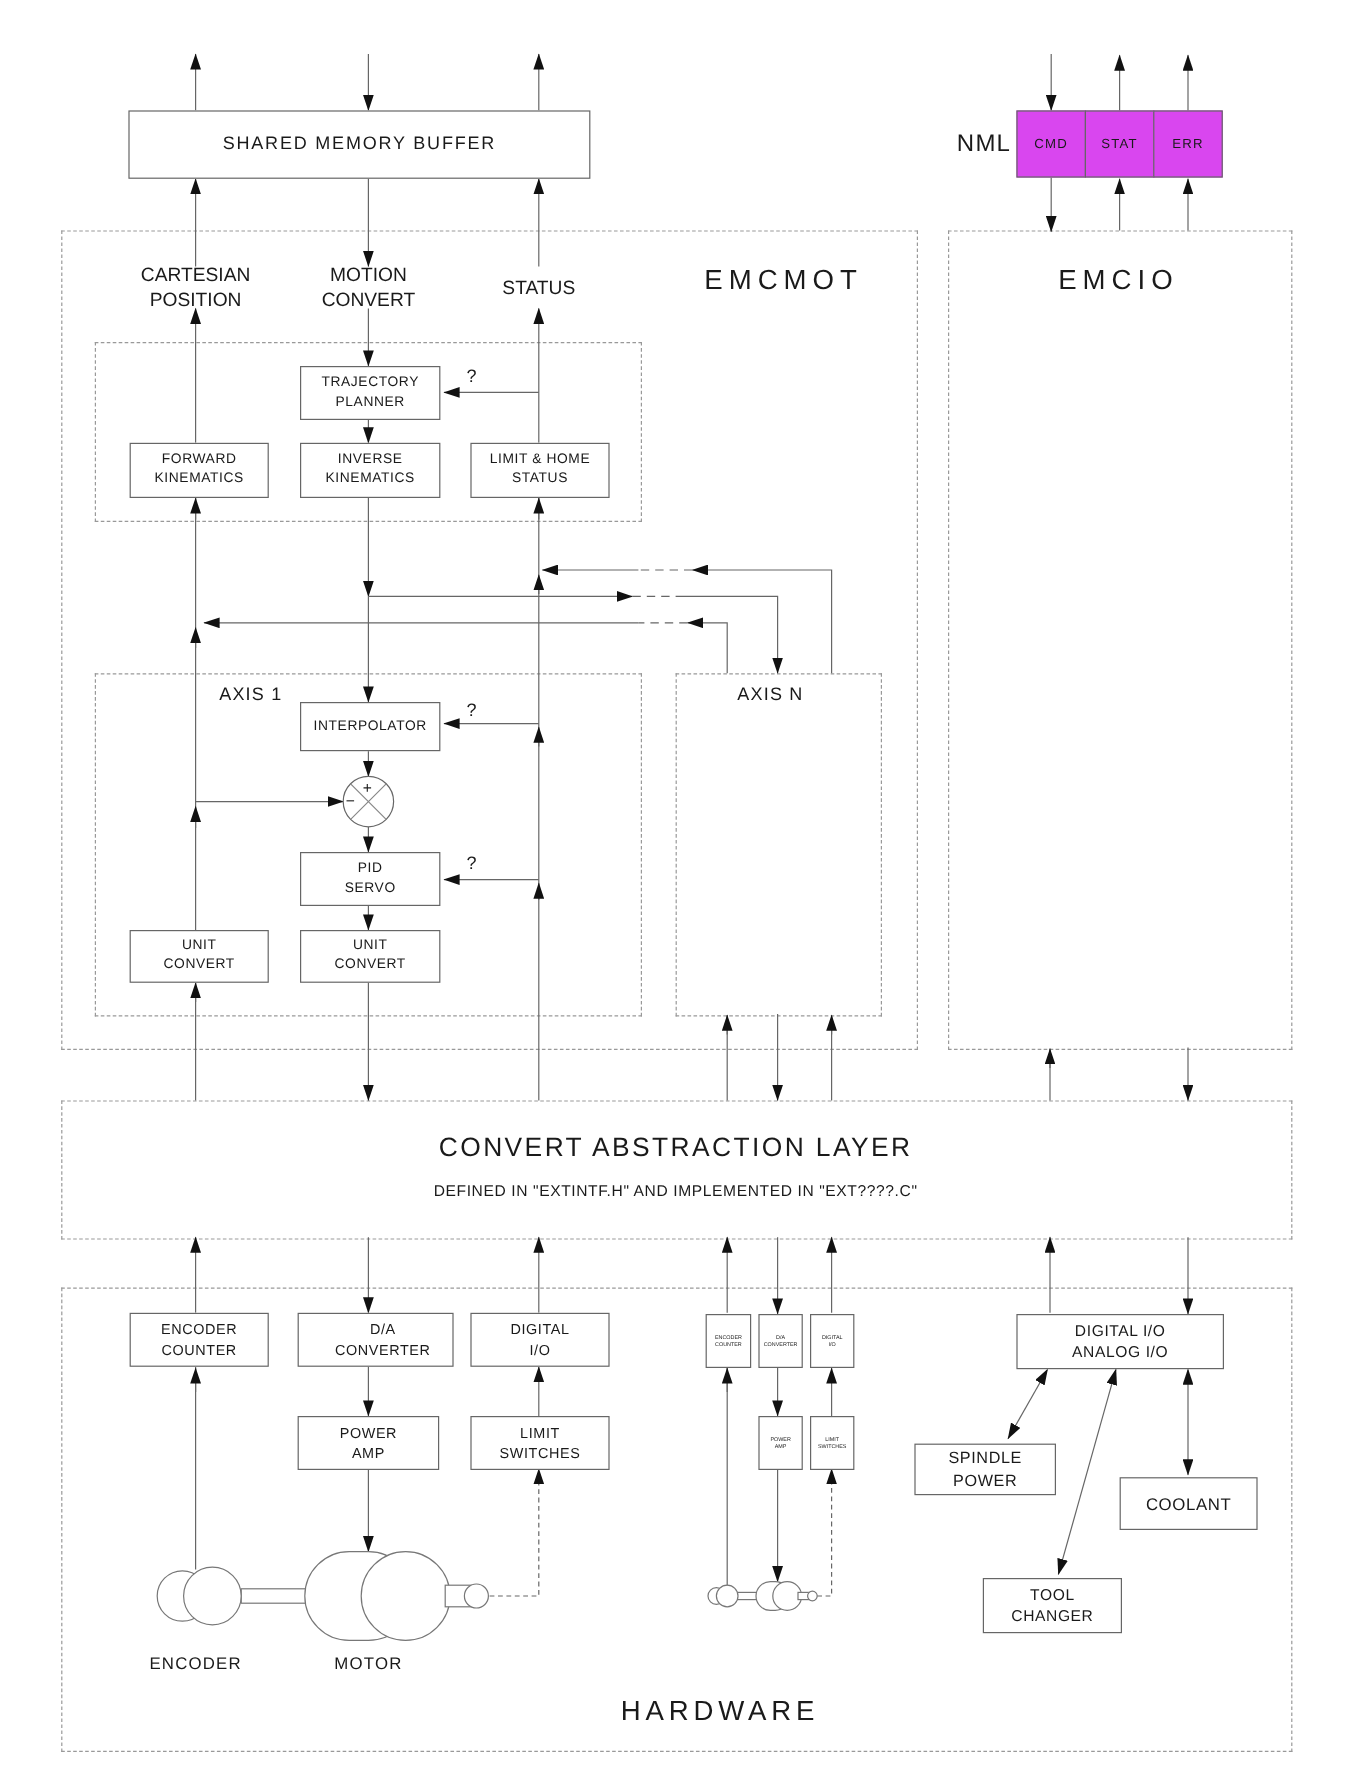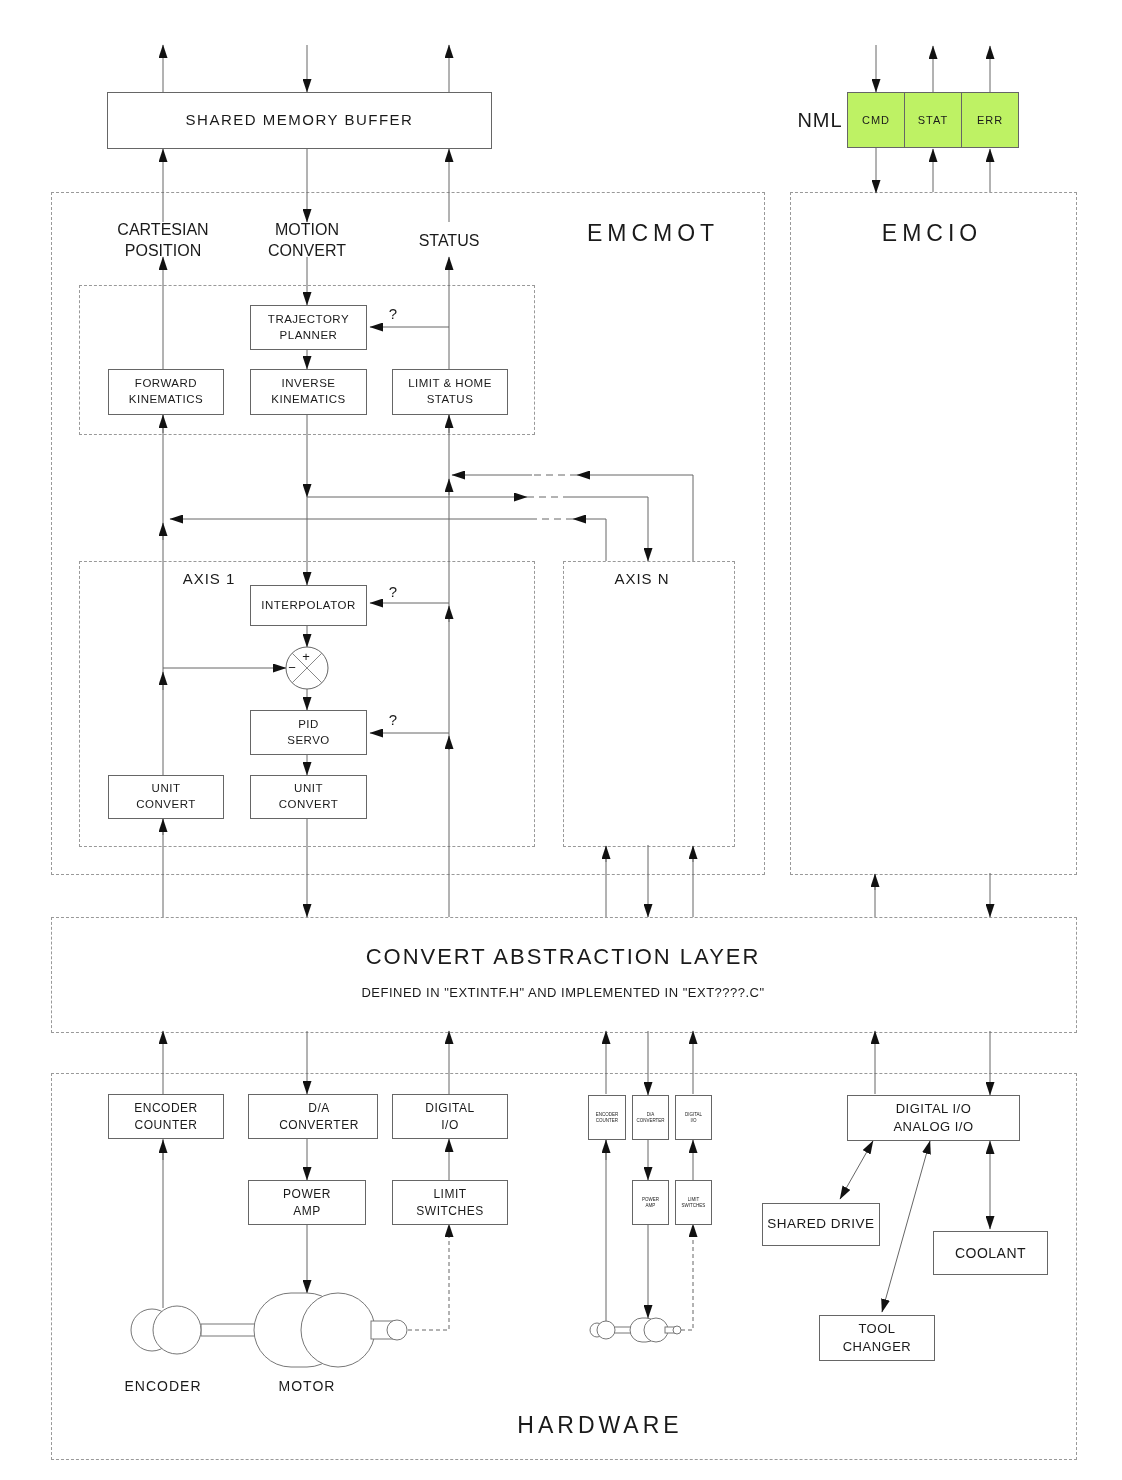--- a/index.html
+++ b/index.html
@@ -8,21 +8,21 @@
   .dashed{position:absolute;border:1px dashed #999;background:transparent;z-index:1;}
   svg.wires{position:absolute;left:0;top:0;z-index:2;}
   .box{position:absolute;border:1px solid #666;background:#fff;z-index:3;
        display:flex;align-items:center;justify-content:center;text-align:center;
        white-space:pre-line;font-size:11.5px;line-height:1.35;letter-spacing:0.5px;}
   .cl{position:absolute;transform:translate(-50%,-50%);text-align:center;
       white-space:pre-line;z-index:4;line-height:1.3;}
   .big{font-size:23px;letter-spacing:5px;font-weight:400;}
   .smallbox{font-size:4.5px;line-height:1.25;letter-spacing:0;}
   .nmlwrap{position:absolute;display:flex;z-index:3;}
-  .nmlcell{border:1px solid #666;background:#bef264;flex:1;display:flex;align-items:center;
+  .nmlcell{border:1px solid #666;background:#d946ef;flex:1;display:flex;align-items:center;
            justify-content:center;font-size:11px;letter-spacing:1px;margin-left:-1px;}
   .nmlcell:first-child{margin-left:0;}
 </style>
 </head>
 <body>
 
 <div id="canvas">
 
   <div class="dashed" style="left:51px;top:192px;width:712px;height:681px;"></div>
   <div class="dashed" style="left:790px;top:192px;width:285px;height:681px;"></div>
@@ -200,21 +200,21 @@
 CONVERTER</div>
   <div class="box smallbox" style="left:675px;top:1095px;width:35px;height:43px;">DIGITAL
 I/O</div>
   <div class="box smallbox" style="left:632px;top:1180px;width:35px;height:43px;">POWER
 AMP</div>
   <div class="box smallbox" style="left:675px;top:1180px;width:35px;height:43px;">LIMIT
 SWITCHES</div>
 
   <div class="box" style="left:847px;top:1095px;width:171px;height:44px;font-size:13px;">DIGITAL I/O
 ANALOG I/O</div>
-  <div class="box" style="left:762px;top:1203px;width:116px;height:41px;font-size:13.5px;">SHARED DRIVE</div>
+  <div class="box" style="left:762px;top:1203px;width:116px;height:41px;font-size:13.5px;">SPINDLE POWER</div>
   <div class="box" style="left:933px;top:1231px;width:113px;height:42px;font-size:14px;">COOLANT</div>
   <div class="box" style="left:819px;top:1315px;width:114px;height:44px;font-size:13px;">TOOL
 CHANGER</div>
 
   <div class="cl" style="left:820px;top:120px;font-size:20px;letter-spacing:1px;">NML</div>
   <div class="cl big" style="left:653px;top:234px;">EMCMOT</div>
   <div class="cl big" style="left:932px;top:234px;">EMCIO</div>
   <div class="cl" style="left:163px;top:241px;">CARTESIAN
 POSITION</div>
   <div class="cl" style="left:307px;top:241px;">MOTION

